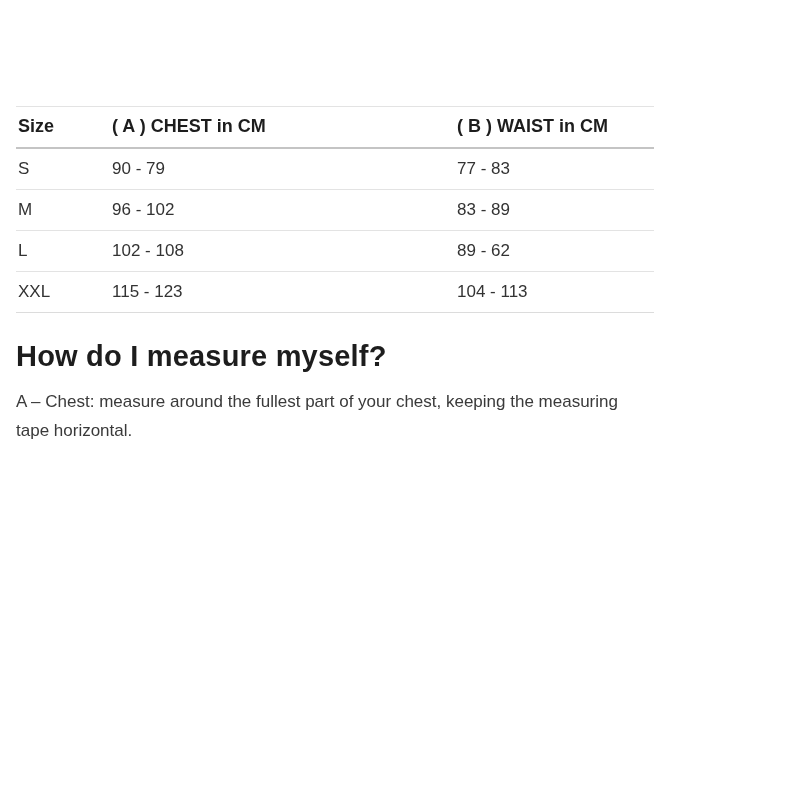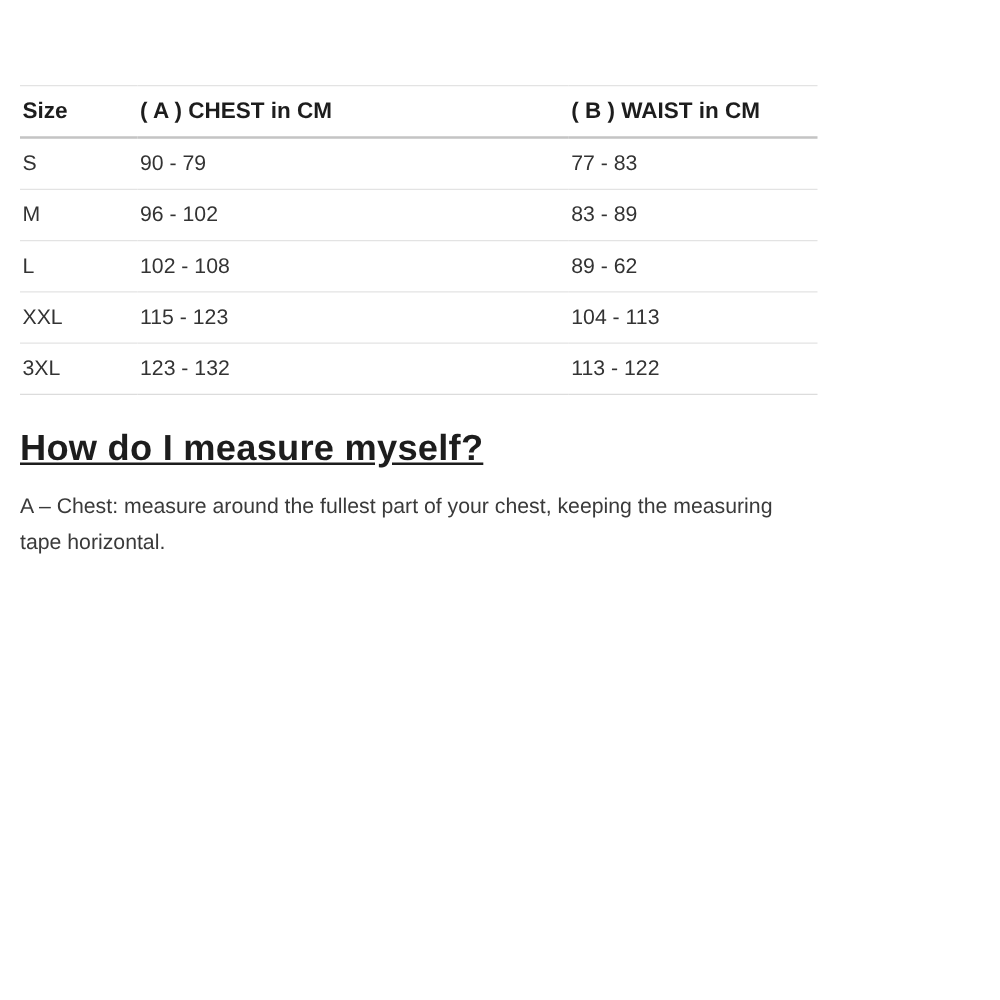--- a/index.html
+++ b/index.html
@@ -4,21 +4,21 @@
 <style>
   * { box-sizing: border-box; margin: 0; padding: 0; }
   html, body {
     width: 800px; height: 800px;
     background: #ffffff;
     font-family: "Liberation Sans", "DejaVu Sans", sans-serif;
     color: #222222;
     overflow: hidden;
   }
   .content {
-    padding: 68px 16px 0 16px;
+    padding: 106px 16px 0 16px;
     width: 670px;
   }
   table.size-chart {
     width: 100%;
     border-collapse: collapse;
     table-layout: fixed;
     border-top: 1px solid #e3e3e3;
     border-bottom: 1px solid #dcdcdc;
   }
   table.size-chart col.c1 { width: 94px; }
@@ -42,21 +42,20 @@
   }
   table.size-chart tbody tr:last-child td {
     border-bottom: none;
   }
   h2.measure-heading {
     margin-top: 27px;
     font-size: 29px;
     font-weight: bold;
     color: #1d1d1d;
     letter-spacing: 0.2px;
-    text-decoration: underline;
   }
   .measure-text {
     margin-top: 14px;
   }
   .measure-text p {
     font-size: 17px;
     line-height: 29px;
     color: #3a3a3a;
     margin: 0 0 4px 0;
     max-width: 766px;
@@ -94,25 +93,20 @@
       <tr>
         <td>L</td>
         <td>102 - 108</td>
         <td>89 - 62</td>
       </tr>
       <tr>
         <td>XXL</td>
         <td>115 - 123</td>
         <td>104 - 113</td>
       </tr>
-      <tr>
-        <td>3XL</td>
-        <td>123 - 132</td>
-        <td>113 - 122</td>
-      </tr>
     </tbody>
   </table>
 
   <h2 class="measure-heading">How do I measure myself?</h2>
 
   <div class="measure-text">
     <p>A – Chest: measure around the fullest part of your chest, keeping the measuring tape horizontal.</p>
   </div>
 
 </div>

